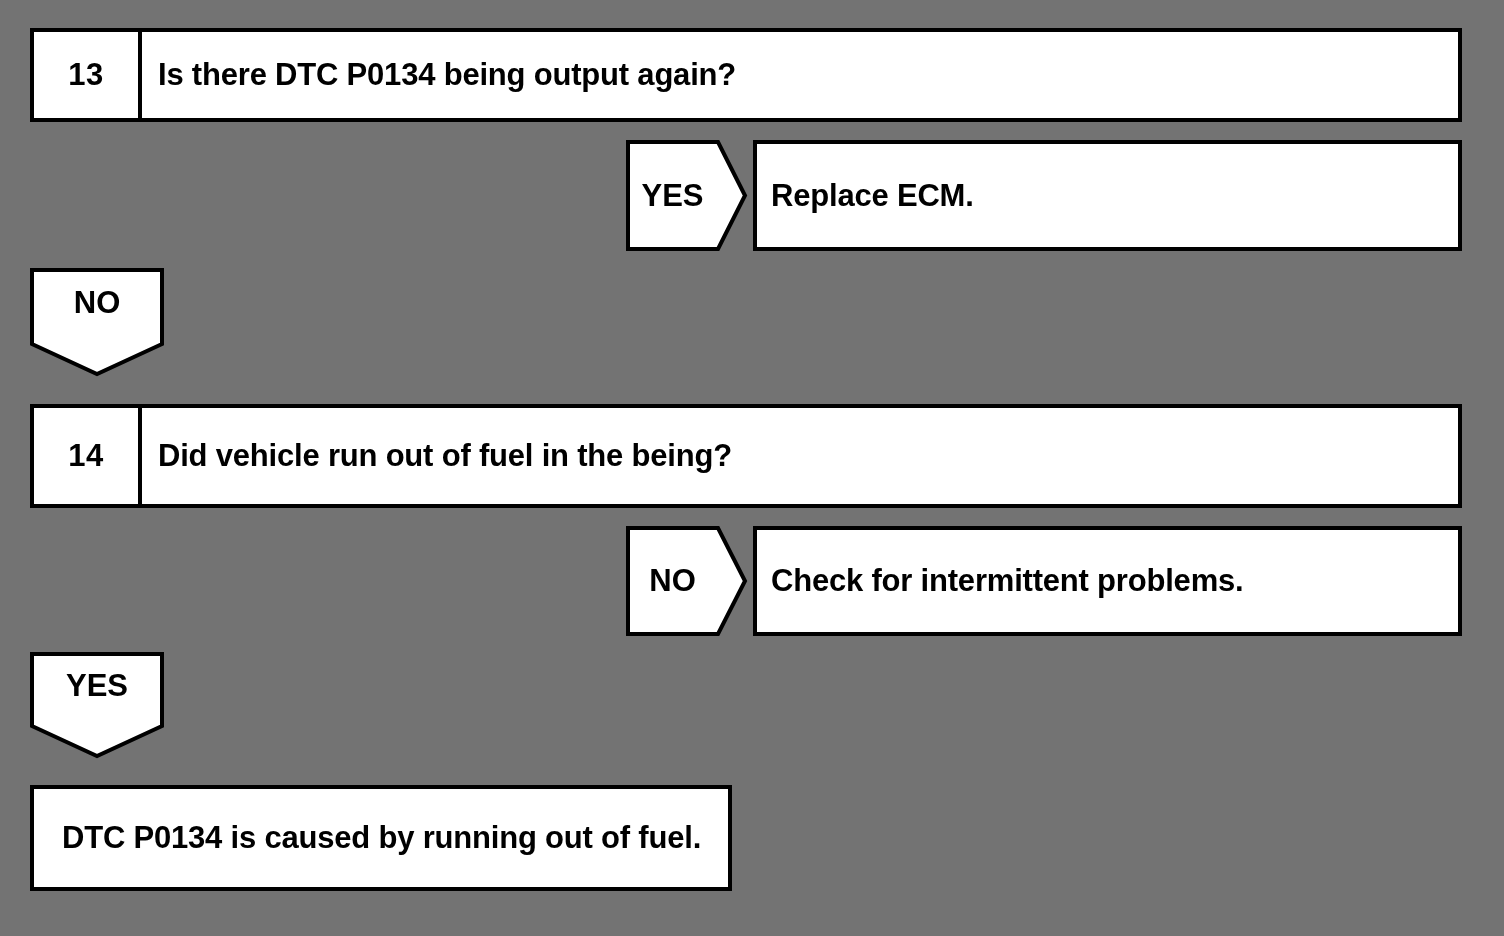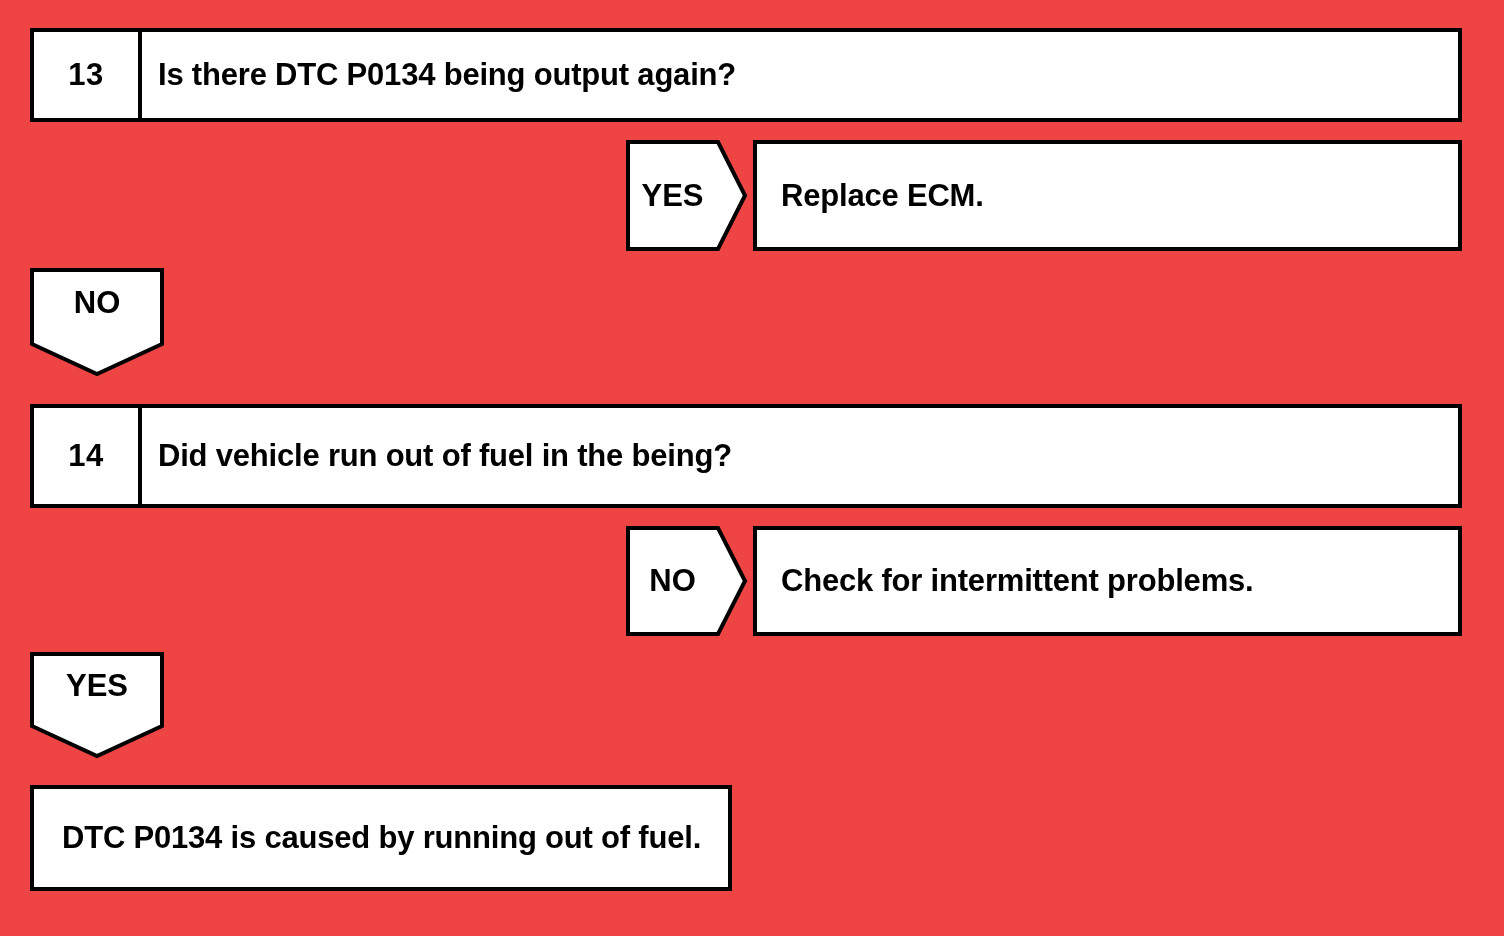--- a/index.html
+++ b/index.html
@@ -10,21 +10,21 @@
   }
   body {
     font-family: "Liberation Sans", "DejaVu Sans", sans-serif;
     color: #000000;
     -webkit-font-smoothing: antialiased;
   }
   #canvas {
     position: relative;
     width: 1504px;
     height: 936px;
-    background: #ef4444;
+    background: #737373;
     overflow: hidden;
   }
 
   
   .step-row {
     position: absolute;
     box-sizing: border-box;
     border: 4px solid #000000;
     background: #ffffff;
     display: flex;
@@ -54,21 +54,21 @@
   }
 
   
   .result-box {
     position: absolute;
     box-sizing: border-box;
     border: 4px solid #000000;
     background: #ffffff;
     display: flex;
     align-items: center;
-    padding-left: 24px;
+    padding-left: 14px;
     font-size: 31px;
     font-weight: bold;
     letter-spacing: -0.2px;
     white-space: nowrap;
   }
 
   
   .arrow-right {
     position: absolute;
   }

